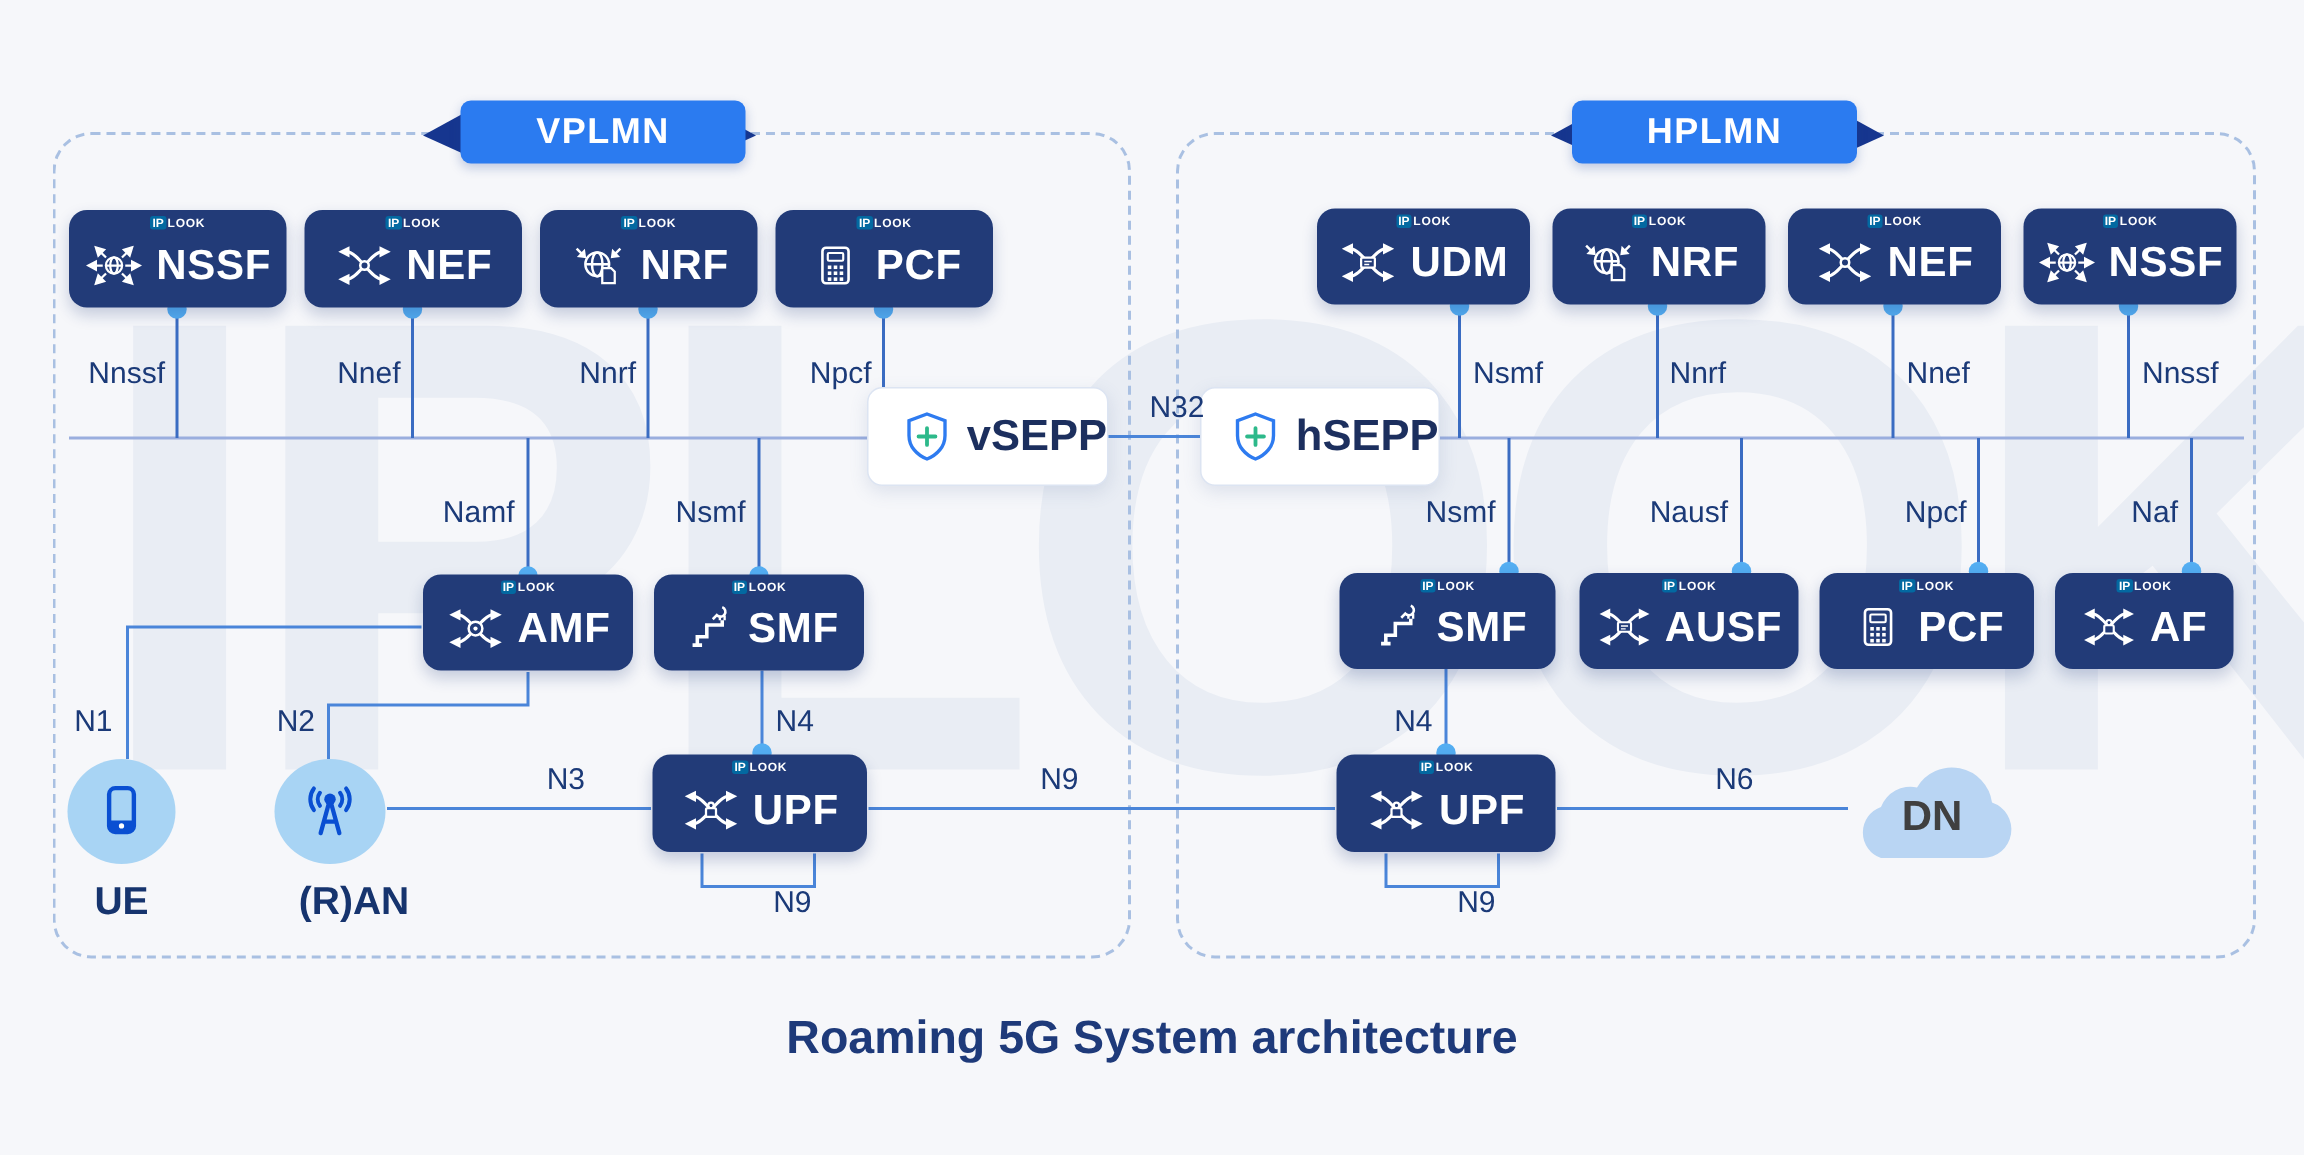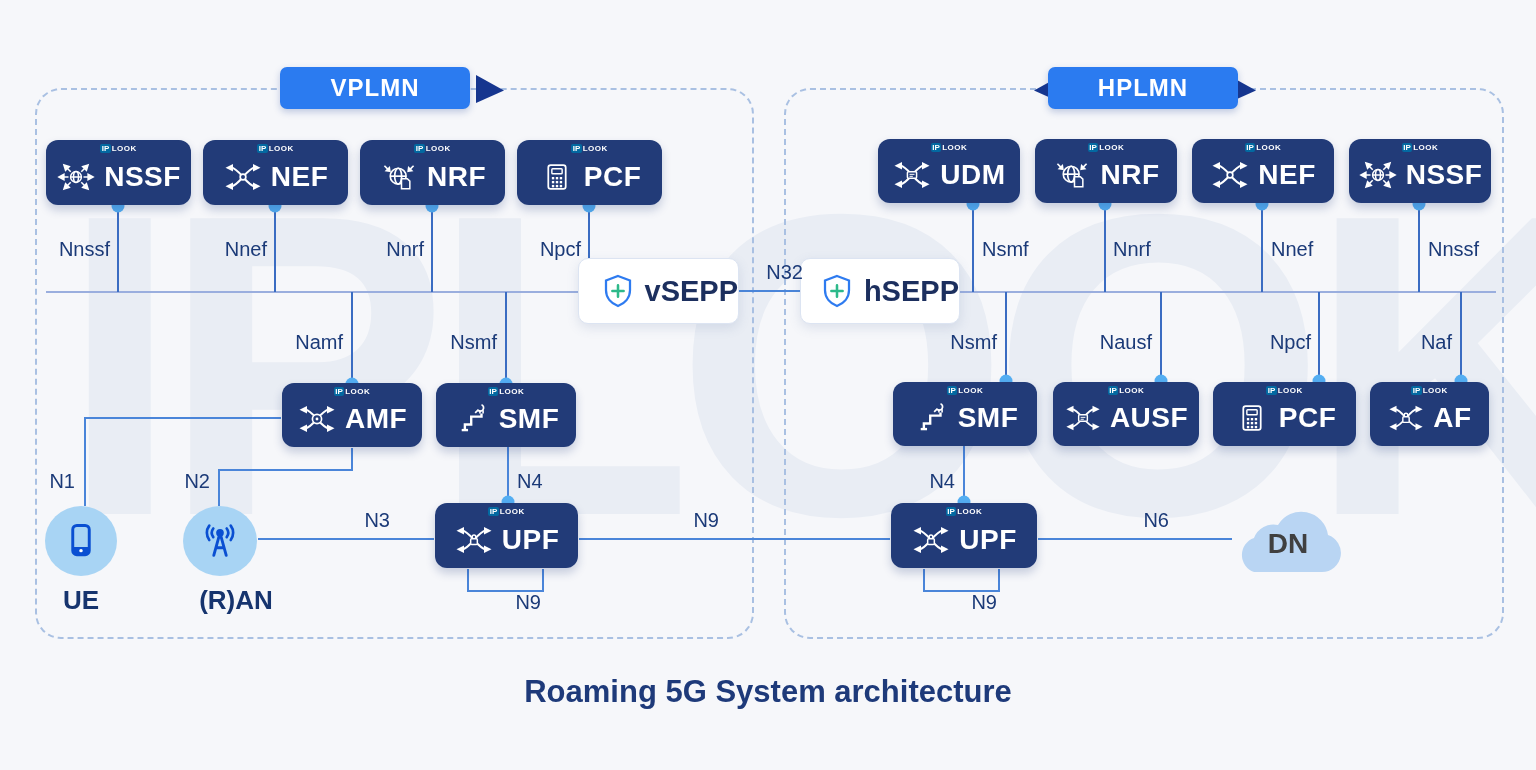--- a/index.html
+++ b/index.html
@@ -145,21 +145,21 @@
       <circle class="dot" cx="1161" cy="381" r="6.5"></circle>
     <circle class="dot" cx="1319" cy="381" r="6.5"></circle>
       <circle class="dot" cx="1461" cy="381" r="6.5"></circle>
     <circle class="dot" cx="508" cy="502" r="6.5"></circle>
       <circle class="dot" cx="964" cy="502" r="6.5"></circle>
   </g>
 </svg>
 
 <div class="flap left" style="left:282px"></div>
 <div class="flap right" style="left:476px"></div>
-<div class="banner" style="left:280px">
+<div class="banner" style="left:307px">
     <span>VPLMN</span>
   </div>
 <div class="flap left" style="left:1034px"></div>
 <div class="flap right" style="left:1228px"></div>
 <div class="banner" style="left:1048px">
     <span>HPLMN</span>
   </div>
 
 <div class="node" style="left:46px;top:140px;width:145px;height:65px">
   <div class="minilogo">

